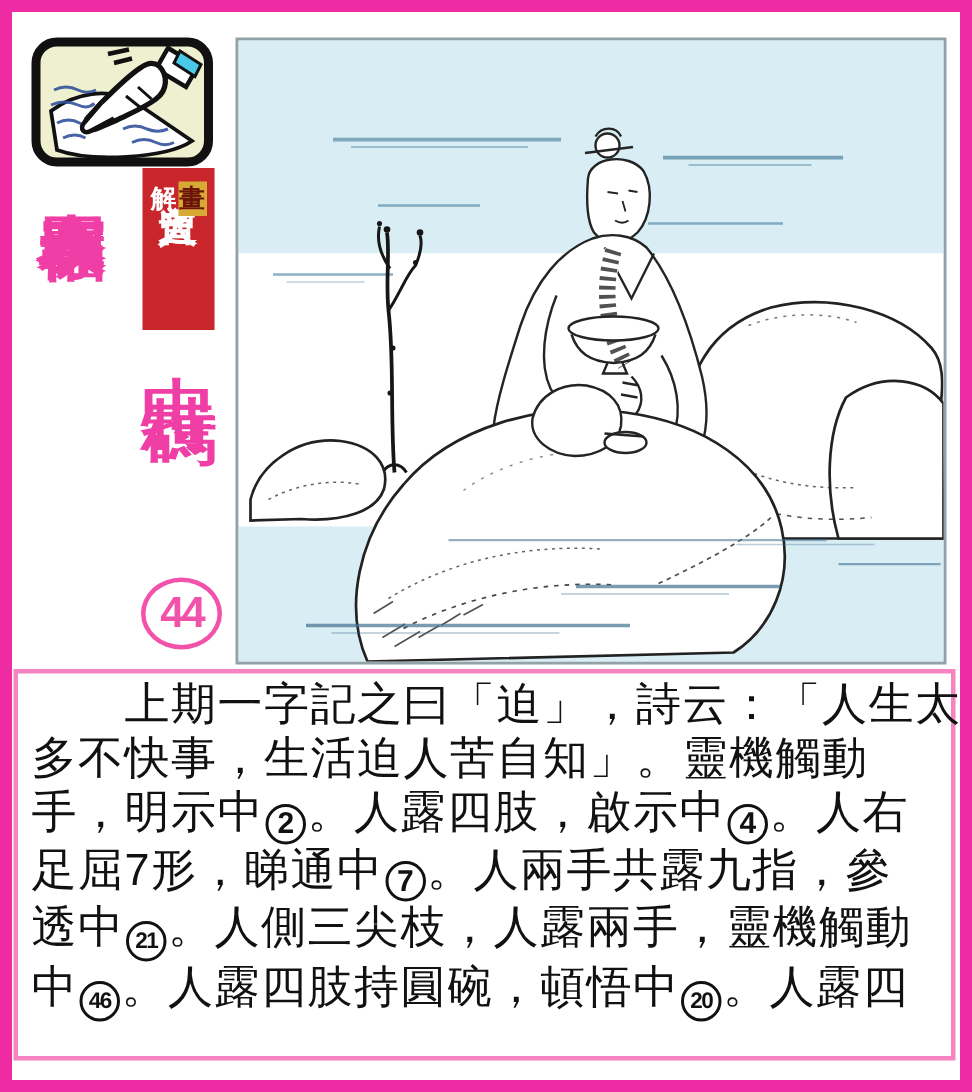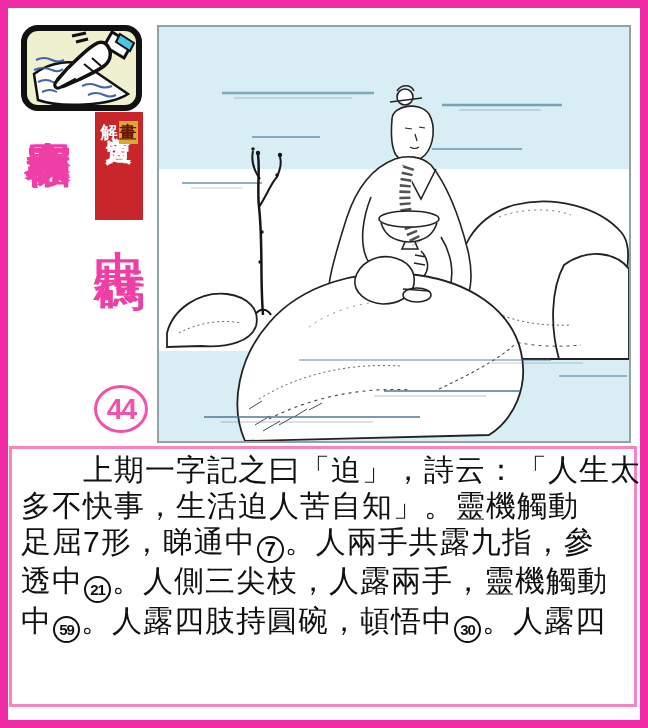--- a/index.html
+++ b/index.html
@@ -203,17 +203,18 @@
       <path d="M400,349 h68" stroke-width="1.5" opacity="0.6"></path>
       <path d="M332,336 h92" stroke-width="1" opacity="0.35"></path>
     </g>
   </svg>
 </div>
 
 <div class="article-box">
   <div class="article">
       <div class="tline">　　上期一字記之曰「迫」，詩云：「人生太</div>
       <div class="tline">多不快事，生活迫人苦自知」。靈機觸動</div>
+      <div class="tline">手，明示中<span class="circ">2</span>。人露四肢，啟示中<span class="circ">4</span>。人右</div>
       <div class="tline">足屈7形，睇通中<span class="circ">7</span>。人兩手共露九指，參</div>
       <div class="tline">透中<span class="circ c2">21</span>。人側三尖枝，人露兩手，靈機觸動</div>
-      <div class="tline">中<span class="circ c2">59</span>。人露四肢持圓碗，頓悟中<span class="circ c2">30</span>。人露四</div>
+      <div class="tline">中<span class="circ c2">46</span>。人露四肢持圓碗，頓悟中<span class="circ c2">20</span>。人露四</div>
     </div>
 </div>
 
 </body></html>

